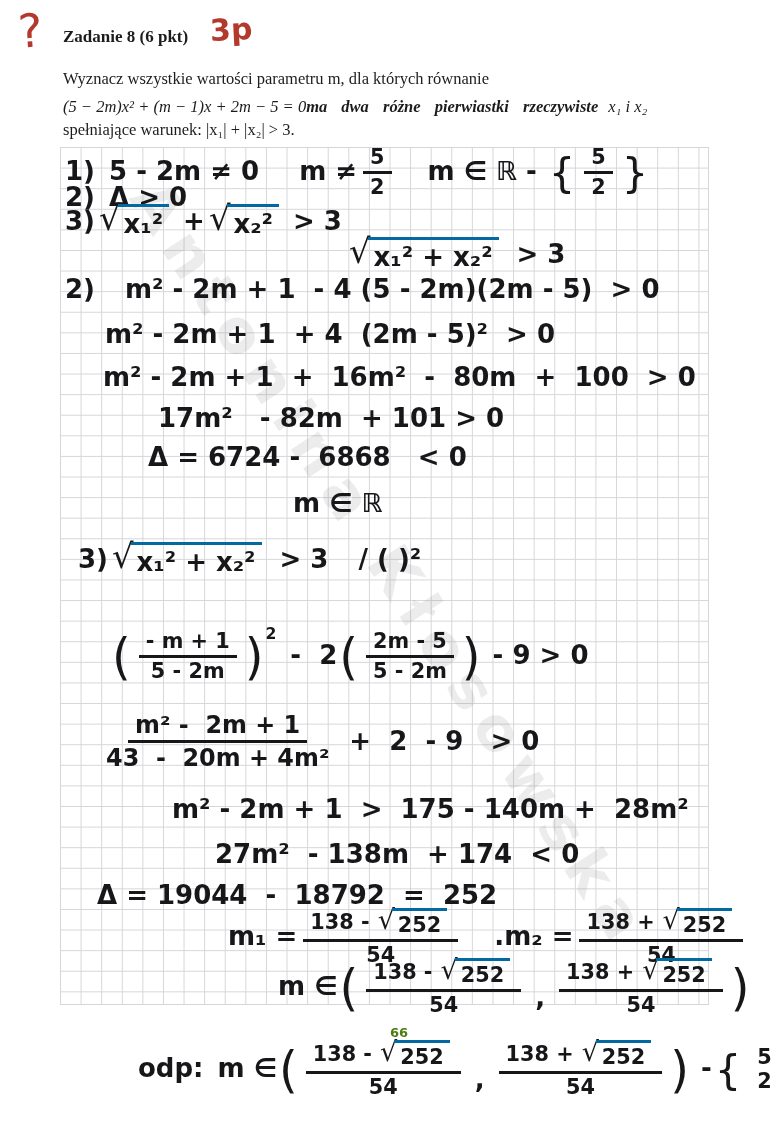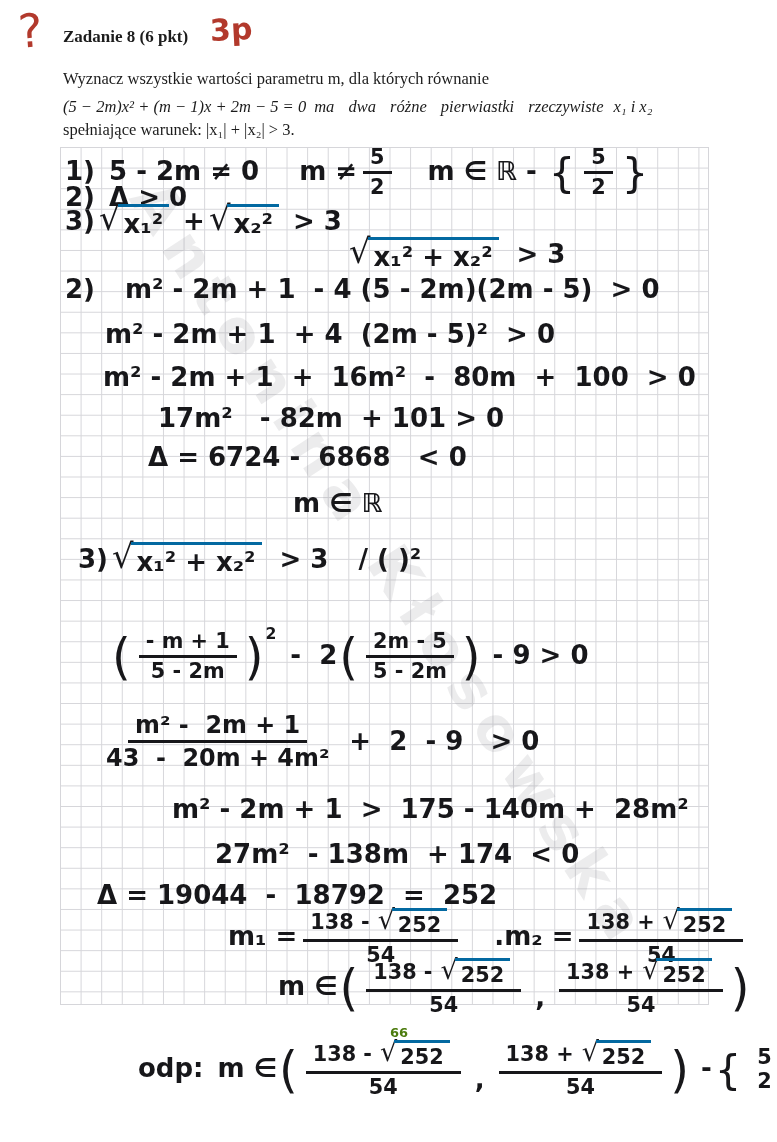--- a/index.html
+++ b/index.html
@@ -3,21 +3,21 @@
 <meta charset="utf-8">
 <style>
   html,body{margin:0;padding:0;background:#ffffff;}
   .page{position:relative;width:777px;height:1142px;background:#ffffff;overflow:hidden;
         font-family:"Liberation Sans",sans-serif;}
   
   .printed{position:absolute;color:#1c1c1c;font-family:"Liberation Serif",serif;}
   .title{font-weight:700;font-size:17px;}
   .intro{font-size:16.5px;}
   .eqline{font-size:16.5px;font-style:italic;}
-  .eqline .tail{word-spacing:10px;margin-left:8px;}
+  .eqline .tail{word-spacing:10px;font-weight:bold;}
   .eqline .vars{margin-left:10px;}
   .cond{font-size:16.5px;}
   
   .red{position:absolute;color:#b2392c;font-family:"DejaVu Sans",sans-serif;}
   .qmark{left:18px;top:4px;font-size:46px;font-weight:400;transform:rotate(-4deg);}
   .pts{left:210px;top:12px;font-size:30px;font-weight:700;transform:rotate(-3deg);}
   
   .grid{position:absolute;left:60px;top:147px;width:648px;height:857px;
         background-image:linear-gradient(to right,#d6d6da 1px,transparent 1px),
                          linear-gradient(to bottom,#d6d6da 1px,transparent 1px);

